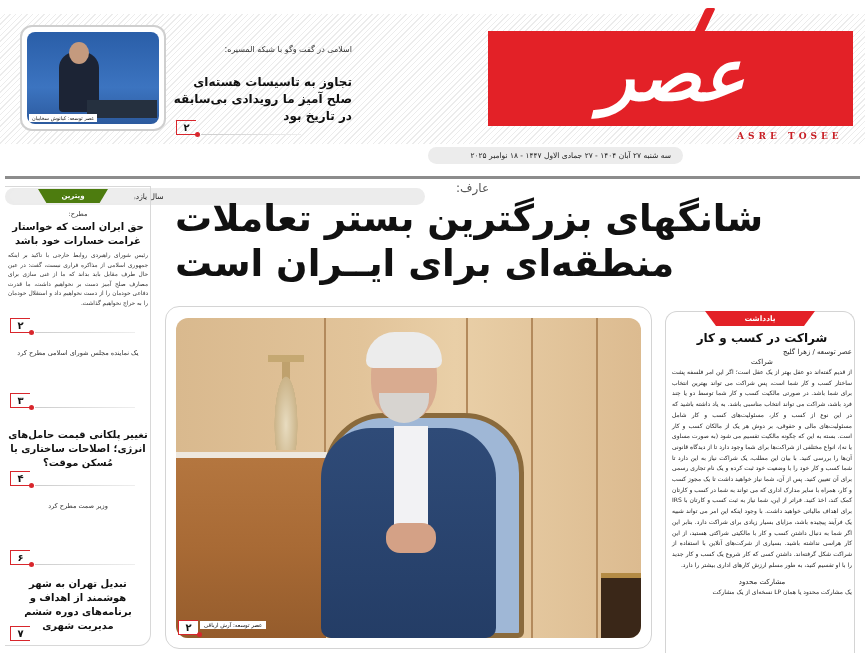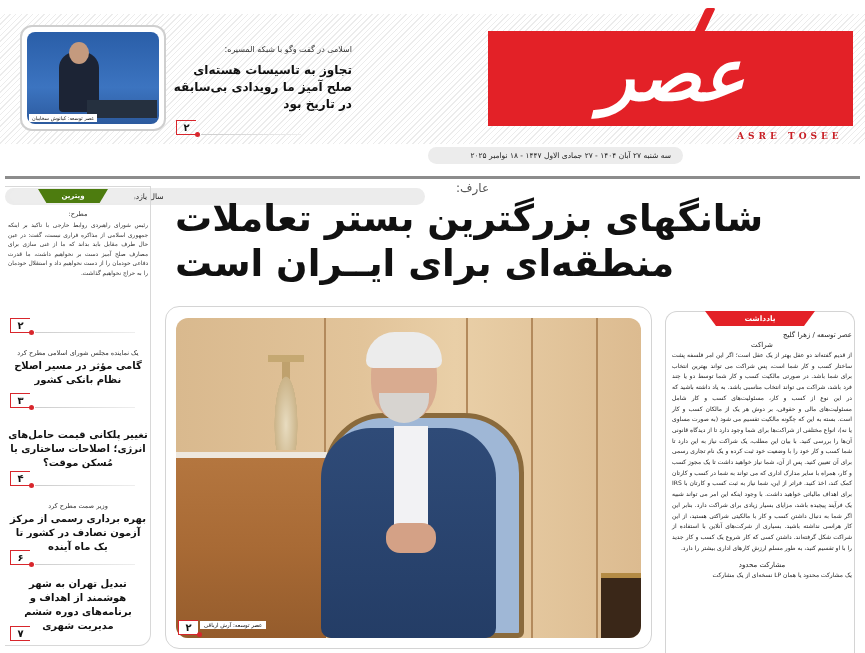--- a/index.html
+++ b/index.html
@@ -51,21 +51,21 @@
     background: #c49a7e; border-radius: 50%;
   }
   .teaser-podium {
     position: absolute; left: 60px; top: 68px; width: 70px; height: 18px; background: #25303f;
   }
   .teaser-caption {
     position: absolute; left: 2px; bottom: 2px; background: #fff; font-size: 5px;
     padding: 1px 3px; color: #111; direction: rtl;
   }
   .teaser-text { position: absolute; left: 172px; top: 45px; width: 180px; direction: rtl; text-align: right; }
-  .teaser-kicker { font-size: 8px; color: #333; margin-bottom: 8px; }
+  .teaser-kicker { font-size: 8px; color: #333; margin-bottom: 20px; }
   .teaser-title { font-size: 12px; font-weight: bold; line-height: 17px; color: #111; }
   .teaser-num {
     position: absolute; left: 176px; top: 120px;
   }
   
   .pnum { position: relative; display: inline-block; width: 22px; height: 16px; }
   .pnum .box {
     position: absolute; left: 0; top: 0; width: 20px; height: 15px;
     border-left: 1.5px solid #d8262c; border-top: 1.5px solid #d8262c; border-bottom: 1.5px solid #d8262c;
     font-size: 10px; font-weight: bold; color: #111; text-align: center; line-height: 13px;
@@ -202,44 +202,43 @@
 <div class="datebar date-left">سال یازدهم - شماره ۲۱۷۶ - قیمت ۵۰۰۰۰ ریال</div>
 <div class="datebar date-right">سه شنبه ۲۷ آبان ۱۴۰۴ - ۲۷ جمادی الاول ۱۴۴۷ - ۱۸ نوامبر ۲۰۲۵</div>
 <div class="rule"></div>
 
 <div class="leftcol"></div>
 <div class="section-tab"></div>
 <div class="section-tab-red">ویترین</div>
 
 <div class="lc-item" style="top:210px;">
   <div class="lc-kicker">مطرح:</div>
+  <div class="lc-title">حق ایران است که خواستار غرامت خسارات خود باشد</div>
   <div class="lc-body">رئیس شورای راهبردی روابط خارجی با تاکید بر اینکه جمهوری اسلامی از مذاکره فراری نیست، گفت: در عین حال طرف مقابل باید بداند که ما از غنی سازی برای مصارف صلح آمیز دست بر نخواهیم داشت، ما قدرت دفاعی خودمان را از دست نخواهیم داد و استقلال خودمان را به حراج نخواهیم گذاشت.</div>
 </div>
 <div class="lc-num" style="top:318px;">
   <span class="pnum"><span class="box">۲</span><span class="dot"></span><span class="line"></span></span>
 </div>
 
 <div class="lc-item" style="top:349px;">
   <div class="lc-kicker">یک نماینده مجلس شورای اسلامی مطرح کرد</div>
-  <div class="lc-title">گامی مؤثر در مسیر اصلاح نظام بانکی کشور</div>
 </div>
 <div class="lc-num" style="top:393px;">
   <span class="pnum"><span class="box">۳</span><span class="dot"></span><span class="line"></span></span>
 </div>
 
 <div class="lc-item" style="top:428px;">
   <div class="lc-title">تغییر پلکانی قیمت حامل‌های انرژی؛ اصلاحات ساختاری یا مُسکن موقت؟</div>
 </div>
 <div class="lc-num" style="top:471px;">
   <span class="pnum"><span class="box">۴</span><span class="dot"></span><span class="line"></span></span>
 </div>
 
 <div class="lc-item" style="top:502px;">
   <div class="lc-kicker">وزیر صمت مطرح کرد</div>
-  <div class="lc-title">بهره برداری رسمی از مرکز آزمون تصادف در کشور تا یک ماه آینده</div>
 </div>
 <div class="lc-num" style="top:550px;">
   <span class="pnum"><span class="box">۶</span><span class="dot"></span><span class="line"></span></span>
 </div>
 
 <div class="lc-item" style="top:577px;">
   <div class="lc-title">تبدیل تهران به شهر هوشمند از اهداف و برنامه‌های دوره ششم مدیریت شهری</div>
 </div>
 <div class="lc-num" style="top:626px;">
   <span class="pnum"><span class="box">۷</span></span>
@@ -268,18 +267,19 @@
   <div class="side-table"></div>
 </div>
 <div class="photo-caption">عصر توسعه: آرش ارباقی</div>
 <div class="photo-num">
   <span class="pnum"><span class="box">۲</span><span class="dot"></span></span>
 </div>
 
 <div class="rightcol"></div>
 <div class="rc-tab">یادداشت</div>
 <div class="rc-content">
+  <div class="rc-title">شراکت در کسب و کار</div>
   <div class="rc-author">عصر توسعه / زهرا گلیج</div>
   <div class="rc-sub">شراکت</div>
   <div class="rc-body">از قدیم گفته‌اند دو عقل بهتر از یک عقل است؛ اگر این امر فلسفه پشت ساختار کسب و کار شما است، پس شراکت می تواند بهترین انتخاب برای شما باشد. در صورتی مالکیت کسب و کار شما توسط دو یا چند فرد باشد، شراکت می تواند انتخاب مناسبی باشد. به یاد داشته باشید که در این نوع از کسب و کار، مسئولیت‌های کسب و کار شامل مسئولیت‌های مالی و حقوقی، بر دوش هر یک از مالکان کسب و کار است. بسته به این که چگونه مالکیت تقسیم می شود (به صورت مساوی یا نه)، انواع مختلفی از شراکت‌ها برای شما وجود دارد تا از دیدگاه قانونی آن‌ها را بررسی کنید. با بیان این مطلب، یک شراکت نیاز به این دارد تا شما کسب و کار خود را با وضعیت خود ثبت کرده و یک نام تجاری رسمی برای آن تعیین کنید. پس از آن، شما نیاز خواهید داشت تا یک مجوز کسب و کار، همراه با سایر مدارک اداری که می تواند به شما در کسب و کارتان کمک کند، اخذ کنید. فراتر از این، شما نیاز به ثبت کسب و کارتان با IRS برای اهداف مالیاتی خواهید داشت. با وجود اینکه این امر می تواند شبیه یک فرآیند پیچیده باشد، مزایای بسیار زیادی برای شراکت دارد. بنابر این اگر شما به دنبال داشتن کسب و کار با مالکیتی شراکتی هستید، از این کار هراسی نداشته باشید. بسیاری از شرکت‌های آنلاین با استفاده از شراکت شکل گرفته‌اند. داشتن کسی که کار شروع یک کسب و کار جدید را با او تقسیم کنید، به طور مسلم ارزش کارهای اداری بیشتر را دارد.</div>
   <div class="rc-sub2">مشارکت محدود</div>
   <div class="rc-body">یک مشارکت محدود یا همان LP نسخه‌ای از یک مشارکت</div>
 </div>
 
 </body></html>

